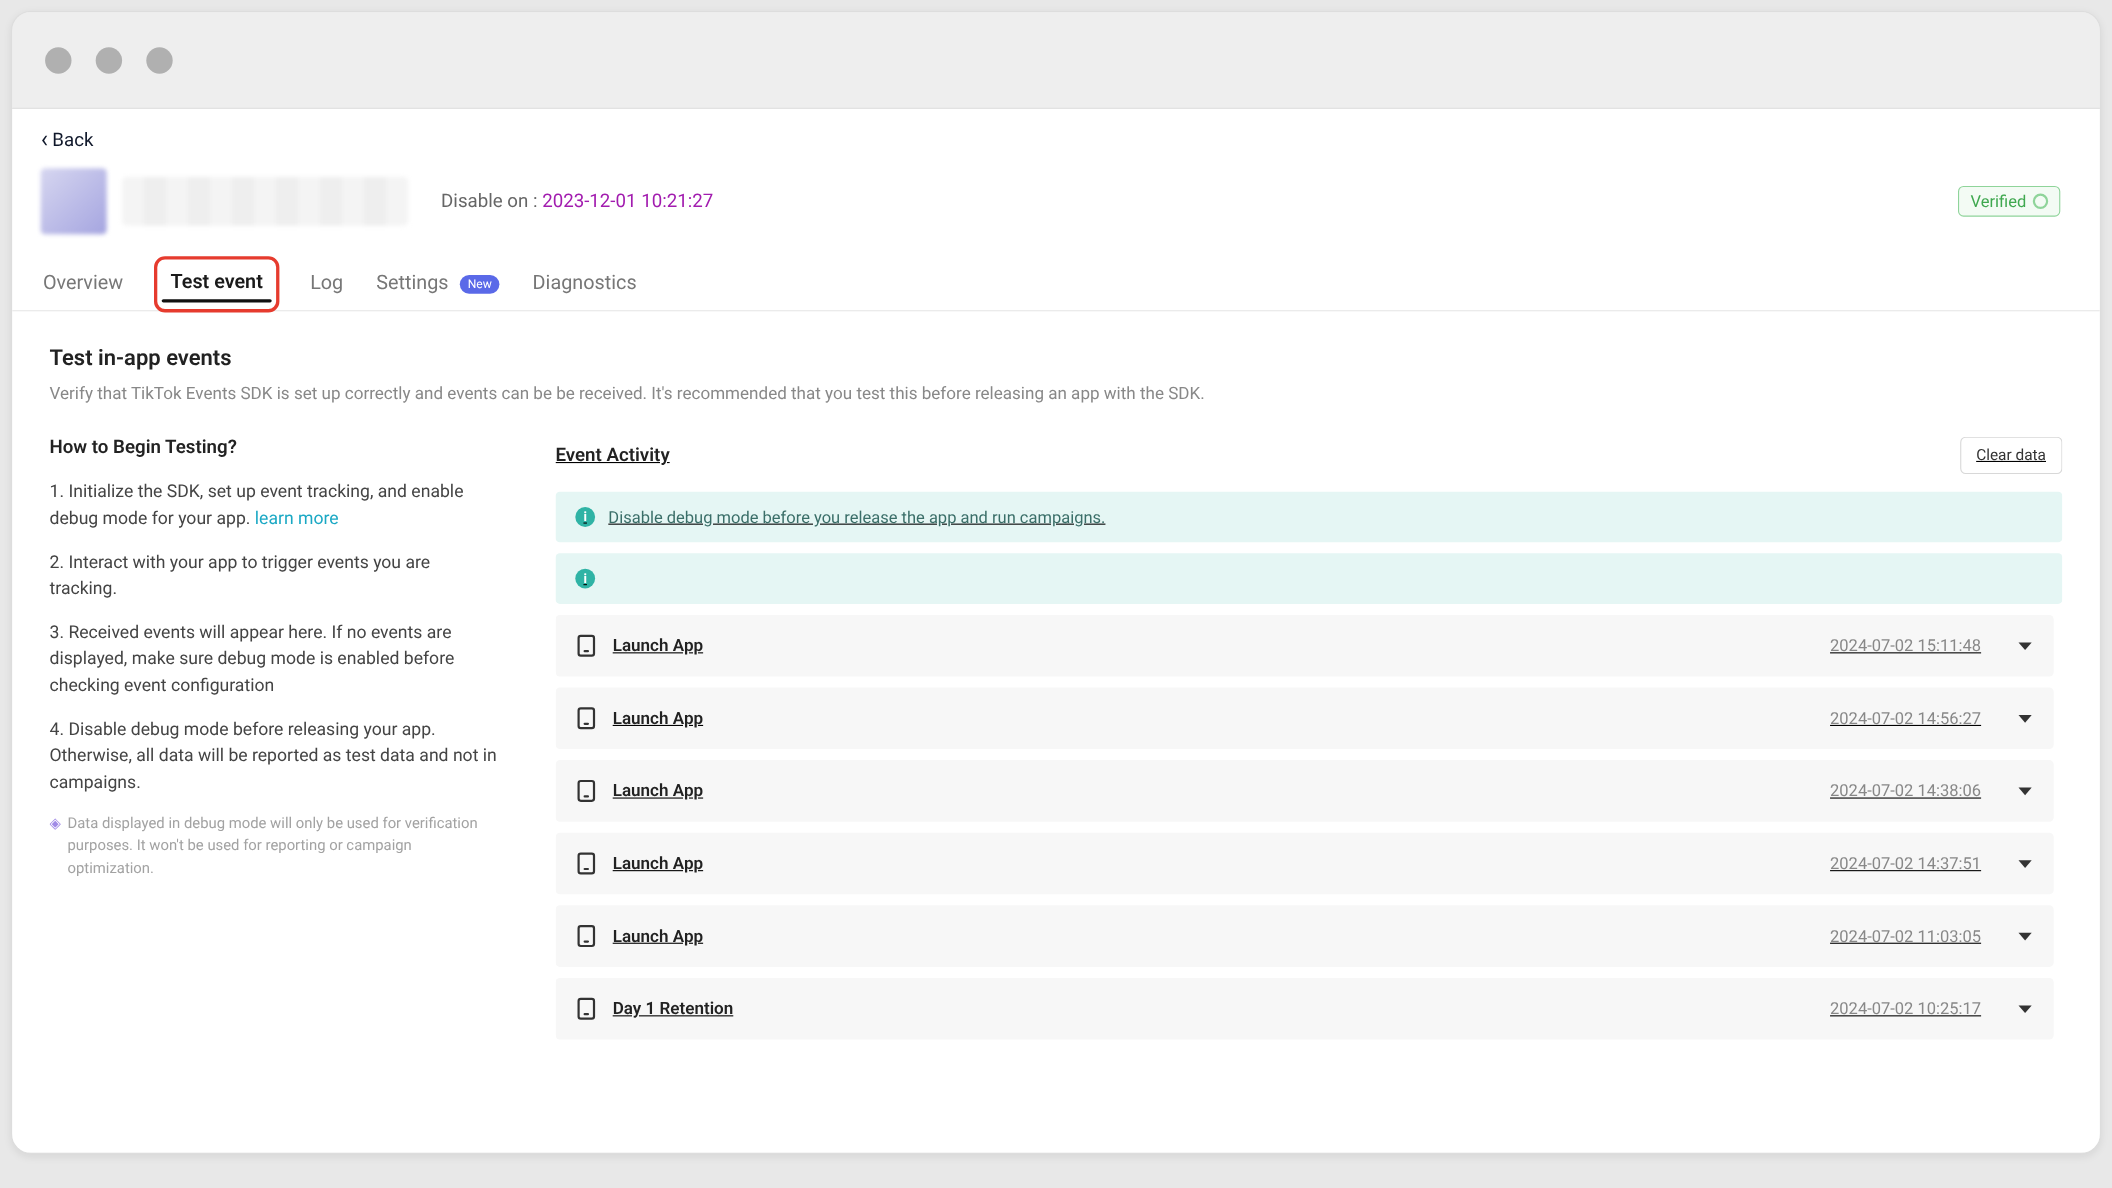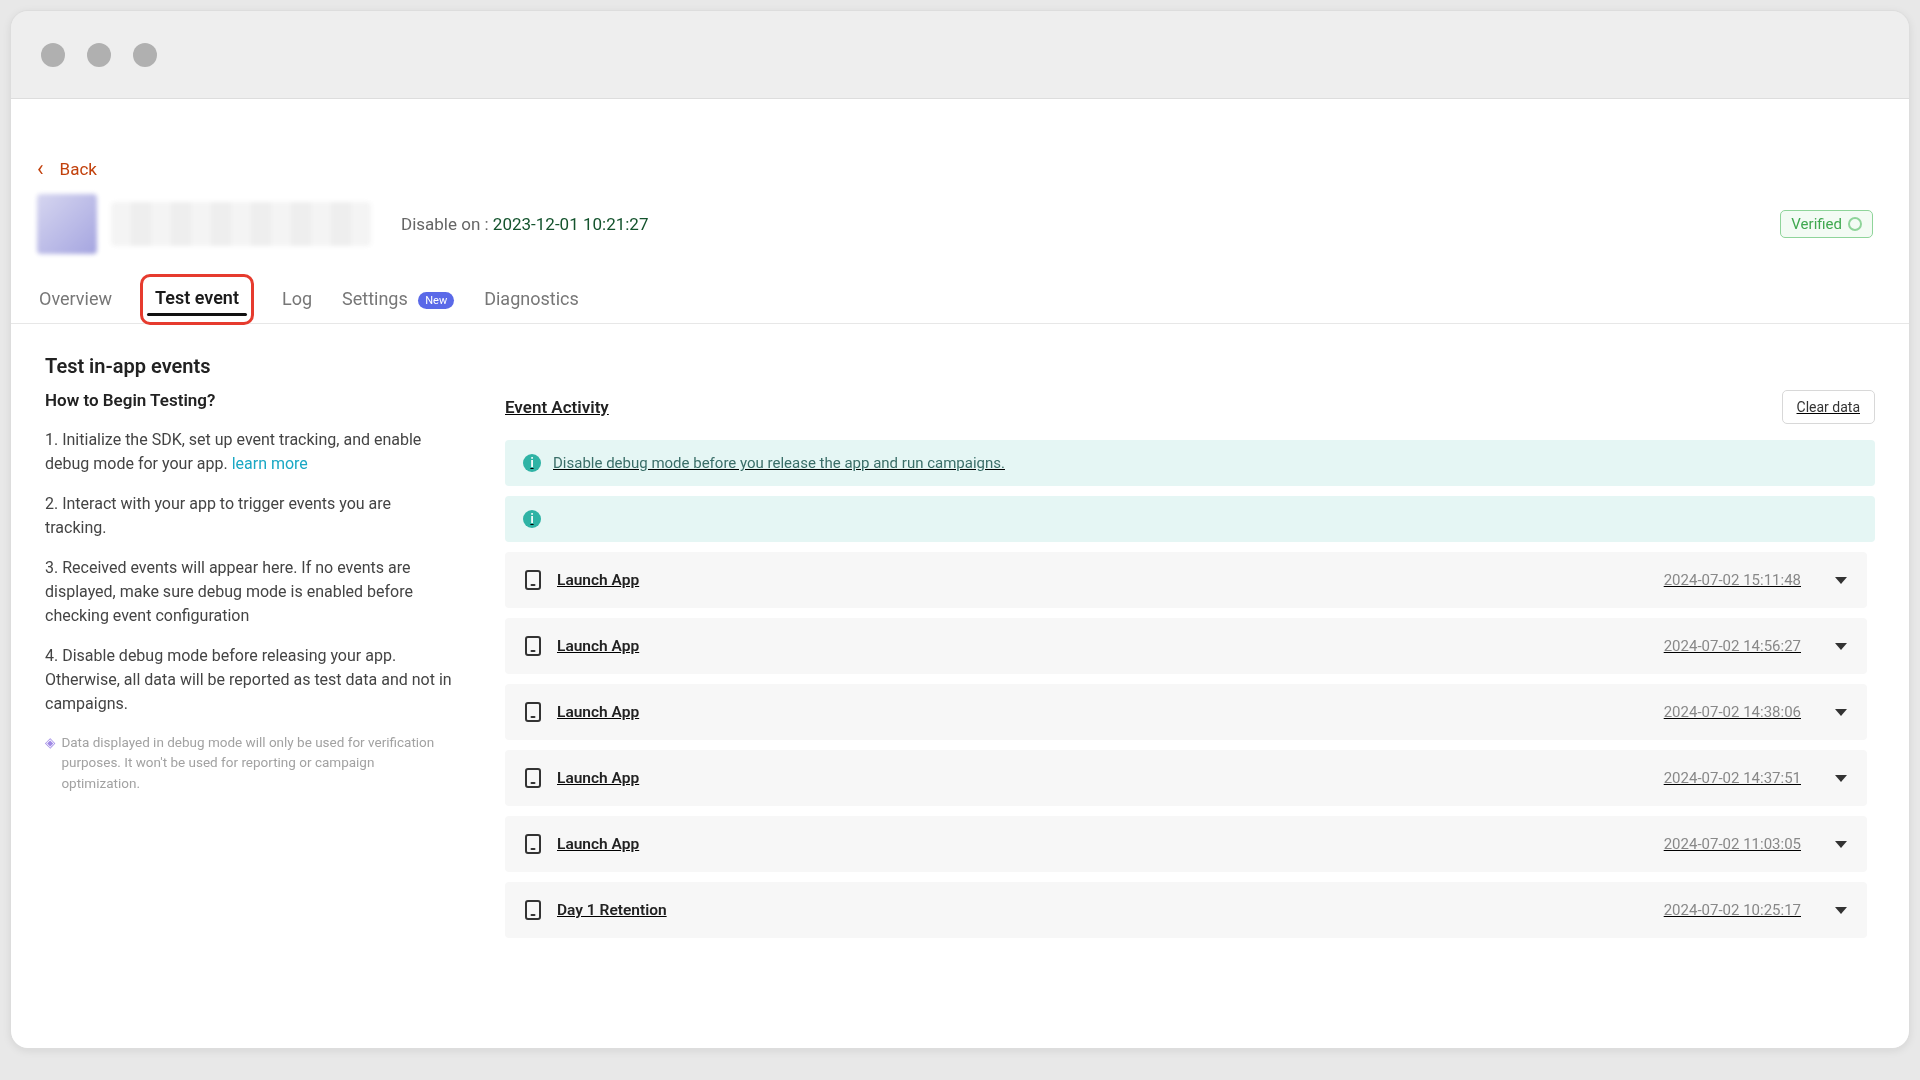--- a/index.html
+++ b/index.html
@@ -2,28 +2,28 @@
 <html><head>
 <meta charset="utf-8">
 <style>
 * { margin: 0; padding: 0; box-sizing: border-box; font-family: -apple-system, BlinkMacSystemFont, "Segoe UI", Roboto, Helvetica, Arial, sans-serif; }
 body { background: #e8e8e8; width: 1920px; height: 1080px; display: flex; align-items: flex-start; justify-content: center; padding: 10px; }
 .window { width: 100%; height: 98%; background: #e8e8e8; border-radius: 18px; overflow: hidden; border: 1px solid #ddd; box-shadow: 0 2px 8px rgba(0,0,0,0.08); display: flex; flex-direction: column; }
 .titlebar { height: 88px; background: #eeeeee; display: flex; align-items: center; padding: 0 30px; gap: 22px; border-bottom: 1px solid #ddd; }
 .dot { width: 24px; height: 24px; border-radius: 50%; background: #b0b0b0; }
 .content { flex: 1; background: #fff; overflow: hidden; display: flex; flex-direction: column; }
 .topbar { padding: 18px 26px 0 26px; }
-.back { display: inline-flex; align-items: center; color: #c2410c; font-size: 17px; cursor: pointer; gap: 16px; margin-top: 41px; }
+.back { display: inline-flex; align-items: center; color: #0f172a; font-size: 17px; cursor: pointer; gap: 4px; }
 .chev-left::before { content: "‹"; font-size: 22px; line-height: 1; }
 .header-row { display: flex; align-items: center; padding: 14px 26px 0 26px; gap: 30px; }
 .app-meta { display: flex; align-items: center; gap: 14px; }
 .app-icon { width: 60px; height: 60px; background: linear-gradient(135deg,#d6d6f0,#a5a5e0); filter: blur(2px); border-radius: 4px; }
 .app-name { width: 260px; height: 44px; background: repeating-linear-gradient(90deg,#f4f4f4,#f4f4f4 20px,#eeeeee 20px,#eeeeee 40px); filter: blur(2px); border-radius: 4px; }
 .created { color: #666; font-size: 17px; }
-.created .v { color: #14532d; }
+.created .v { color: #a21caf; }
 .spacer { flex: 1; }
 .verified { border: 1px solid #8fd49a; color: #3fa84f; background: #f3fbf4; padding: 4px 10px; border-radius: 5px; font-size: 15px; display: inline-flex; align-items: center; gap: 6px; margin-right: 10px; }
 .verified .circ { width: 14px; height: 14px; border-radius: 50%; border: 2px solid #8fd49a; display: inline-block; }
 .tabs { display: flex; gap: 26px; padding: 20px 26px 0 26px; border-bottom: 1px solid #e7e7e7; align-items: flex-end; }
 .tab { color: #777; font-size: 18px; padding: 0 2px 14px 2px; cursor: pointer; position: relative; text-align: right; }
 .tab.active { color: #1a1a1a; font-weight: 600; }
 .tab.active::after { content: ""; position: absolute; left: 4px; right: 4px; bottom: 6px; height: 3px; background: #111; border-radius: 3px; }
 .tab.highlight-box { border: 3px solid #e63b2e; border-radius: 10px; padding: 10px 12px 14px 12px; margin-bottom: -2px; }
 .badge-new { background: #5a69e8; color: #fff; font-size: 11px; padding: 2px 7px; border-radius: 999px; margin-left: 6px; vertical-align: middle; }
 .main { display: flex; flex-direction: column; padding: 30px 34px 20px 34px; flex: 1; overflow: hidden; }
@@ -93,20 +93,21 @@
       <div class="tab">Log</div>
       <div class="tab">
         <span>Settings</span>
         <span class="badge-new">New</span>
       </div>
       <div class="tab">Diagnostics</div>
     </div>
 
     <div class="main">
       <div class="section-title">Test in-app events</div>
+      <div class="section-desc">Verify that TikTok Events SDK is set up correctly and events can be be received. It's recommended that you test this before releasing an app with the SDK.</div>
 
       <div class="cols">
         <div class="left">
           <h3>How to Begin Testing?</h3>
           <div class="step">
             <span>1. Initialize the SDK, set up event tracking, and enable debug mode for your app. </span><a href="#">learn more</a>
           </div>
           <div class="step">2. Interact with your app to trigger events you are tracking.</div>
           <div class="step">3. Received events will appear here. If no events are displayed, make sure debug mode is enabled before checking event configuration</div>
           <div class="step">4. Disable debug mode before releasing your app. Otherwise, all data will be reported as test data and not in campaigns.</div>

